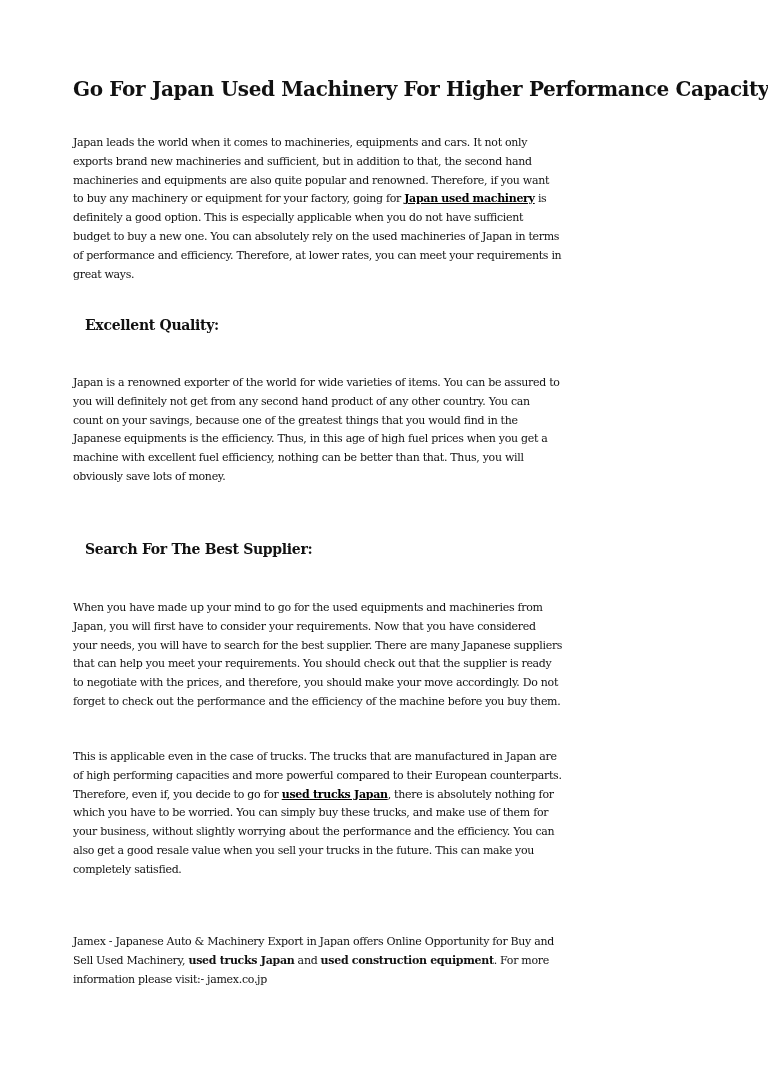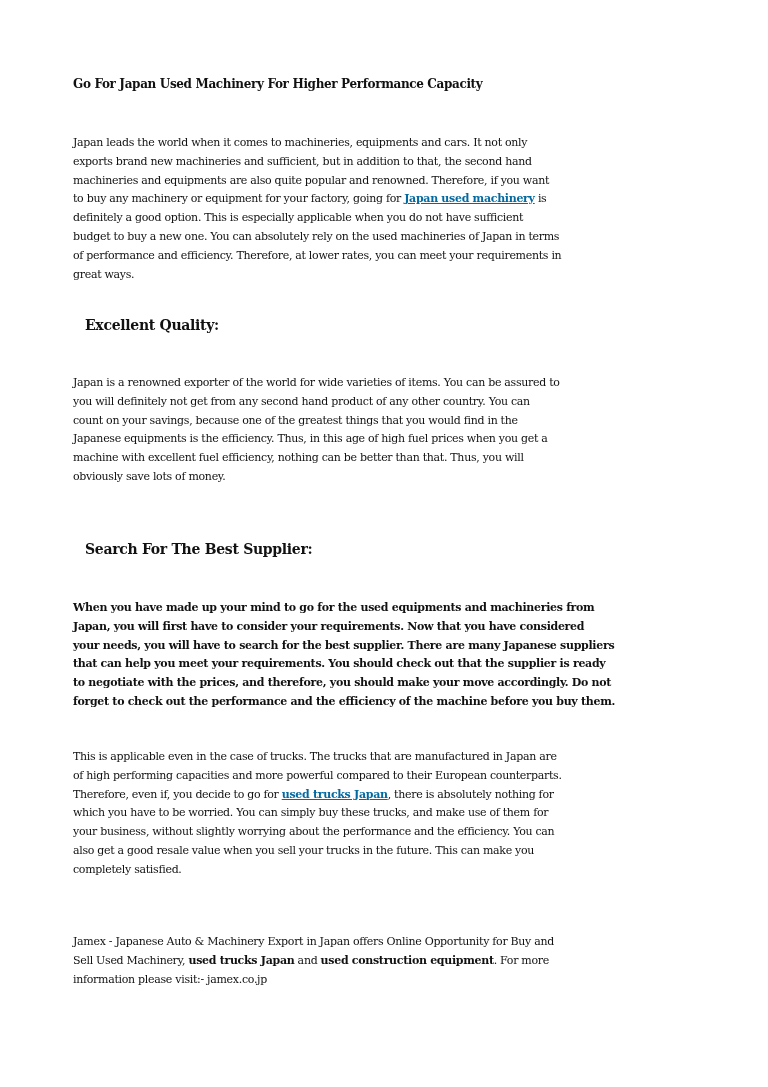--- a/index.html
+++ b/index.html
@@ -18,21 +18,21 @@
     .page {
       position: absolute;
       left: 73px;
       top: 0;
       width: 630px;
     }
     .title {
       position: absolute;
       top: 77px;
       left: 0;
-      font-size: 12px;
+      font-size: 20px;
       font-weight: bold;
       white-space: nowrap;
       letter-spacing: -0.35px;
       margin: 0;
     }
     .para {
       position: absolute;
       left: 0;
       width: 628px;
       font-size: 11px;
@@ -44,21 +44,21 @@
     .heading {
       position: absolute;
       left: 12px;
       font-size: 14px;
       font-weight: bold;
       margin: 0;
       white-space: nowrap;
       letter-spacing: -0.3px;
     }
     a.link {
-      color: #0369a1;
+      color: #000000;
       font-weight: bold;
       text-decoration: underline;
     }
     b.strong { font-weight: bold; }
   </style>
 </head>
 <body>
 
 <div class="page">
 
@@ -81,21 +81,21 @@
     <span class="line">Japan is a renowned exporter of the world for wide varieties of items. You can be assured to</span>
     <span class="line">you will definitely not get from any second hand product of any other country. You can</span>
     <span class="line">count on your savings, because one of the greatest things that you would find in the</span>
     <span class="line">Japanese equipments is the efficiency. Thus, in this age of high fuel prices when you get a</span>
     <span class="line">machine with excellent fuel efficiency, nothing can be better than that. Thus, you will</span>
     <span class="line">obviously save lots of money.</span>
   </p>
 
   <h2 class="heading" style="top:541px;">Search For The Best Supplier:</h2>
 
-  <p class="para" style="top:599px;font-weight:bold;">
+  <p class="para" style="top:599px;">
     <span class="line">When you have made up your mind to go for the used equipments and machineries from</span>
     <span class="line">Japan, you will first have to consider your requirements. Now that you have considered</span>
     <span class="line">your needs, you will have to search for the best supplier. There are many Japanese suppliers</span>
     <span class="line">that can help you meet your requirements. You should check out that the supplier is ready</span>
     <span class="line">to negotiate with the prices, and therefore, you should make your move accordingly. Do not</span>
     <span class="line">forget to check out the performance and the efficiency of the machine before you buy them.</span>
   </p>
 
   <p class="para" style="top:748px;">
     <span class="line">This is applicable even in the case of trucks. The trucks that are manufactured in Japan are</span>

